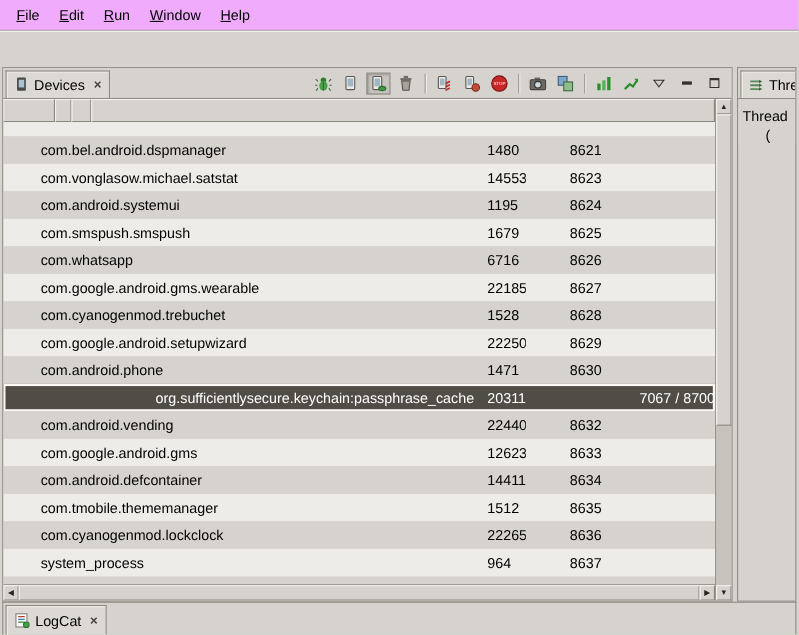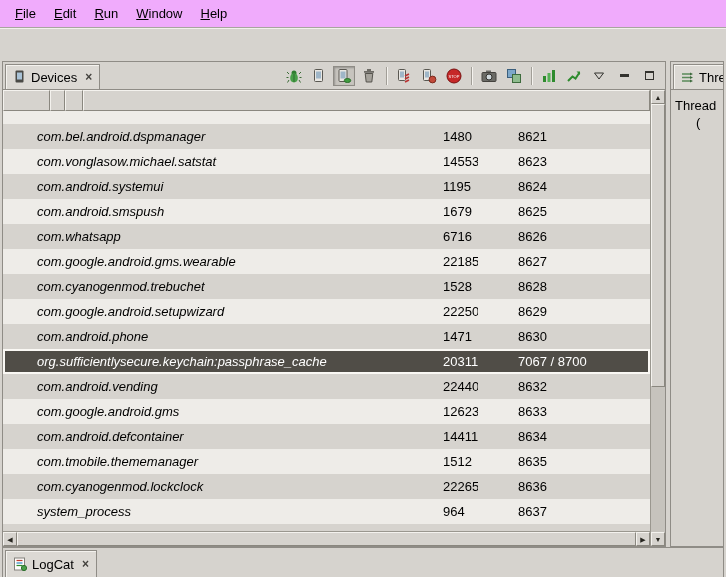--- a/index.html
+++ b/index.html
@@ -74,24 +74,24 @@
   .col-c4   { width:18px;  flex:0 0 18px; }
   .col-port { flex:1 1 auto; }
 
   .table-body { flex:1; overflow:hidden; background:#d6d3ce; }
   .row-spacer { height:13px; background:#eeece8; }
   .row { display:flex; height:25px; align-items:center; }
   .row.even { background:#d6d3ce; }
   .row.odd  { background:#eeece8; }
   .row.selected {
     background:#504d47; color:#ffffff;
-    outline:2px solid #faf8f4; outline-offset:-2px;
+    outline:2px solid #faf8f4; outline-offset:-2px;text-align:right;
   }
   .cell { white-space:nowrap; overflow:hidden; font-size:13px; }
-  .cell.col-name { padding-left:34px;font-style:italic; }
+  .cell.col-name { padding-left:34px; }
   .cell.col-pid  { padding-left:12px; }
   .cell.col-port { padding-left:7px; }
 
   
   .v-scrollbar {
     position:absolute; top:0; right:0; bottom:0; width:15px;
     background:#c6c3bd; border-left:1px solid #9a978f;
     display:flex; flex-direction:column;
   }
   .h-scrollbar {
@@ -280,21 +280,21 @@
 
   <div class="row even">
     <div class="cell col-name">com.android.systemui</div>
     <div class="cell col-pid">1195</div>
     <div class="cell col-c3"></div>
     <div class="cell col-c4"></div>
     <div class="cell col-port">8624</div>
   </div>
 
   <div class="row odd">
-    <div class="cell col-name">com.android.smspush</div>
+    <div class="cell col-name">com.smspush.smspush</div>
     <div class="cell col-pid">1679</div>
     <div class="cell col-c3"></div>
     <div class="cell col-c4"></div>
     <div class="cell col-port">8625</div>
   </div>
 
   <div class="row even">
     <div class="cell col-name">com.whatsapp</div>
     <div class="cell col-pid">6716</div>
     <div class="cell col-c3"></div>

